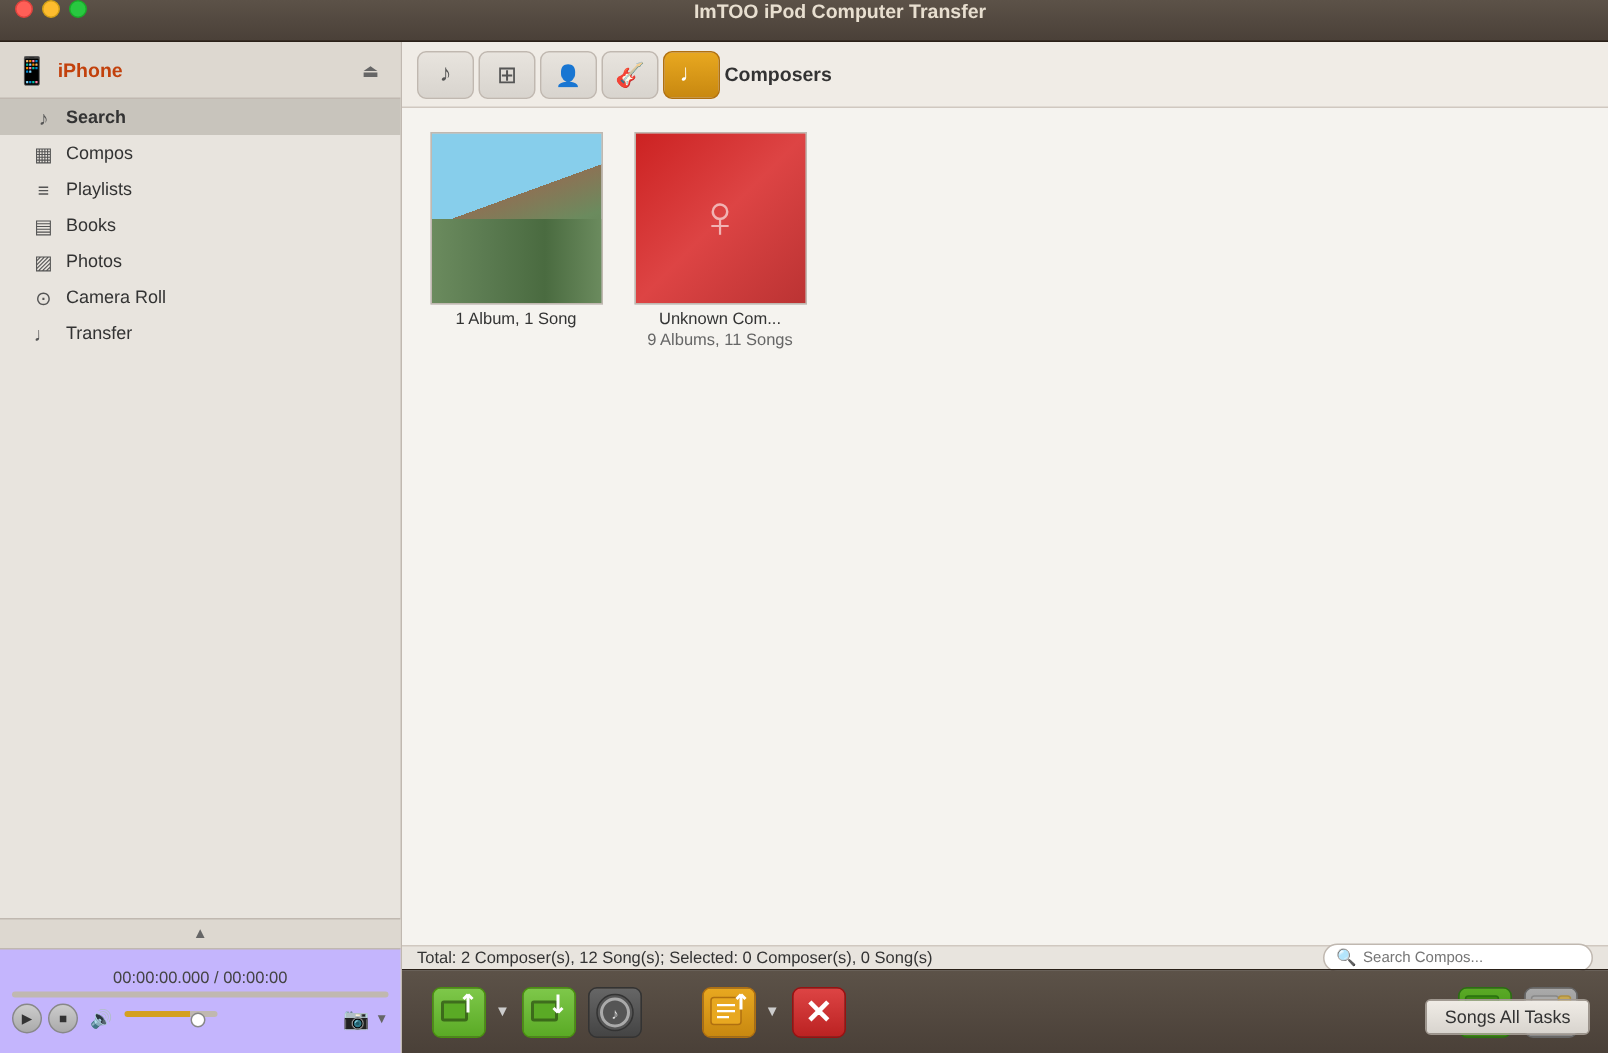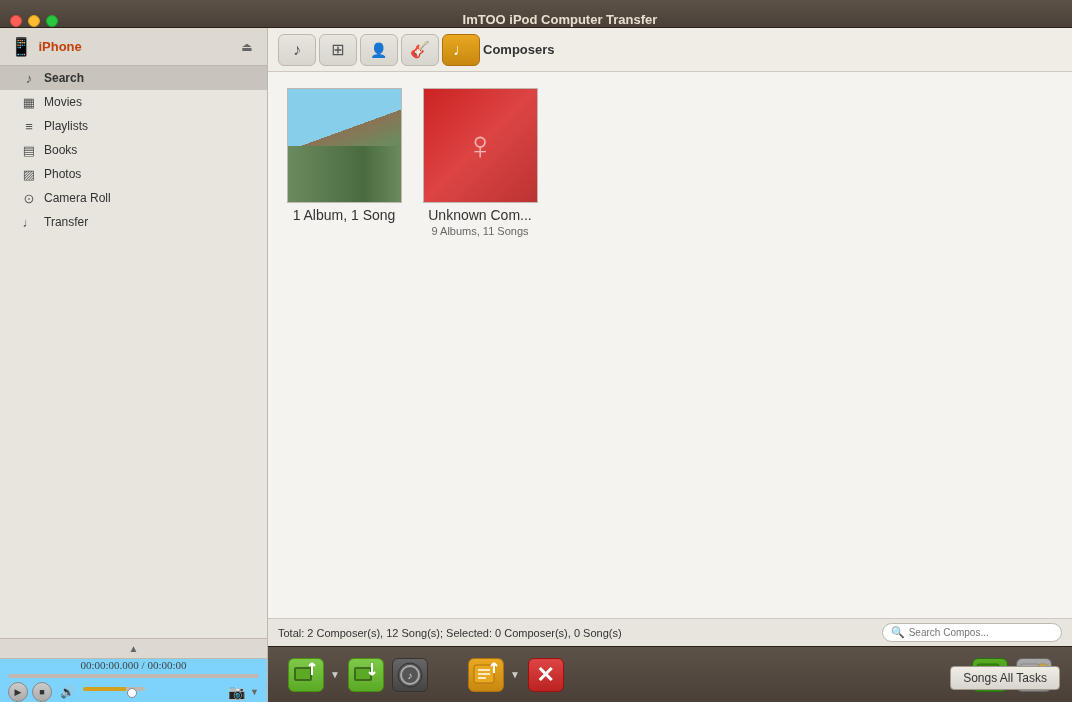--- a/index.html
+++ b/index.html
@@ -10,21 +10,21 @@
       font-family: -apple-system, 'Helvetica Neue', Arial, sans-serif;
       font-size: 12px;
       overflow: hidden;
     }
 
     
     #titlebar {
       height: 28px;
       background: linear-gradient(to bottom, #5c5248, #4a4038);
       display: flex;
-      align-items: flex-end;
+      align-items: flex-start;
       padding: 0 10px;
       border-bottom: 1px solid #2a2018;
     }
     .traffic-lights {
       display: flex;
       gap: 6px;
       align-items: center;
     }
     .traffic-light {
       width: 12px;
@@ -121,24 +121,23 @@
       border-top: 1px solid #c0b8b0;
       display: flex;
       align-items: center;
       justify-content: center;
       cursor: pointer;
       margin-top: auto;
     }
 
     
     #playback {
-      background: #7dd3fc;
+      background: #c4b5fd;
       border-top: 1px solid #c0b8b0;
-      padding: 0 8px;
-      font-family: Liberation Serif, serif;
+      padding: 13px 8px;
     }
     #time-display {
       font-size: 11px;
       color: #444;
       text-align: center;
       margin-bottom: 3px;
     }
     #progress-bar {
       width: 100%;
       height: 4px;
@@ -289,33 +288,33 @@
     }
     .person-silhouette {
       position: relative;
       z-index: 1;
       color: rgba(255,255,255,0.6);
       font-size: 40px;
     }
     .album-text {
       text-align: center;
       margin-top: 4px;
-      font-size: 14px;
+      font-size: 11px;
       color: #333;
     }
     .album-subtext {
       text-align: center;
       font-size: 11px;
       color: #666;
       margin-top: 2px;
     }
 
     
     #statusbar {
-      height: 28px;
+      height: 16px;
       background: #e8e4de;
       border-top: 1px solid #d0c8c0;
       display: flex;
       align-items: center;
       padding: 0 10px;
     }
     #status-text {
       flex: 1;
       font-size: 11px;
       color: #333;
@@ -468,21 +467,21 @@
       <span id="device-name">iPhone</span>
       <div class="eject-btn">⏏</div>
     </div>
 
     <div class="sidebar-item active">
       <span class="sidebar-icon">♪</span>
       <span>Search</span>
     </div>
     <div class="sidebar-item">
       <span class="sidebar-icon">▦</span>
-      <span>Movies</span>
+      <span>Compos</span>
     </div>
     <div class="sidebar-item">
       <span class="sidebar-icon">≡</span>
       <span>Playlists</span>
     </div>
     <div class="sidebar-item">
       <span class="sidebar-icon">▤</span>
       <span>Books</span>
     </div>
     <div class="sidebar-item">

